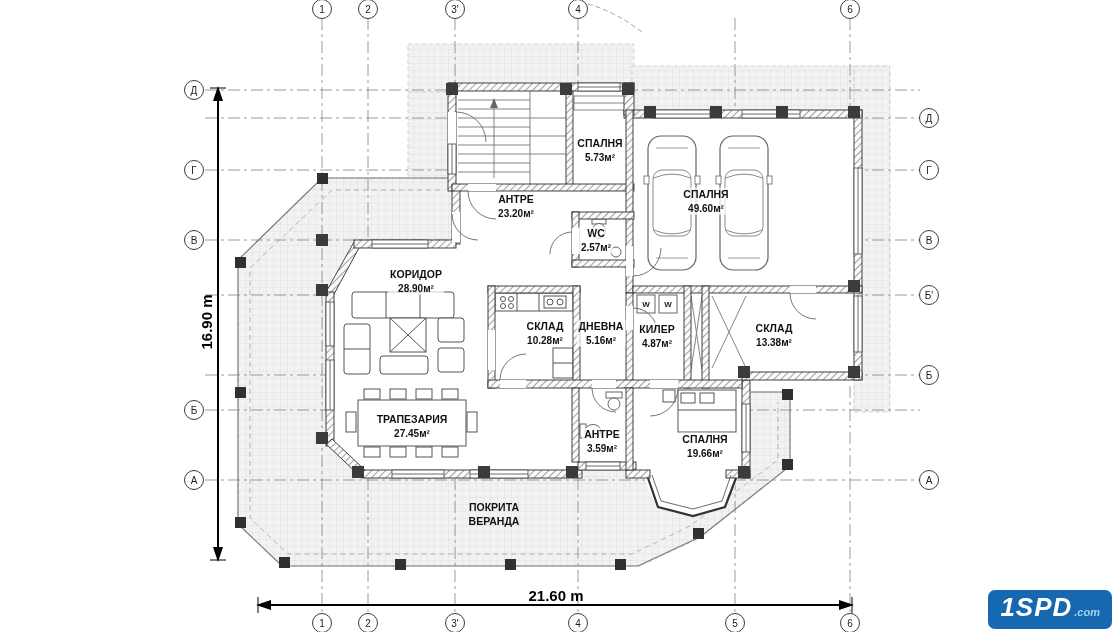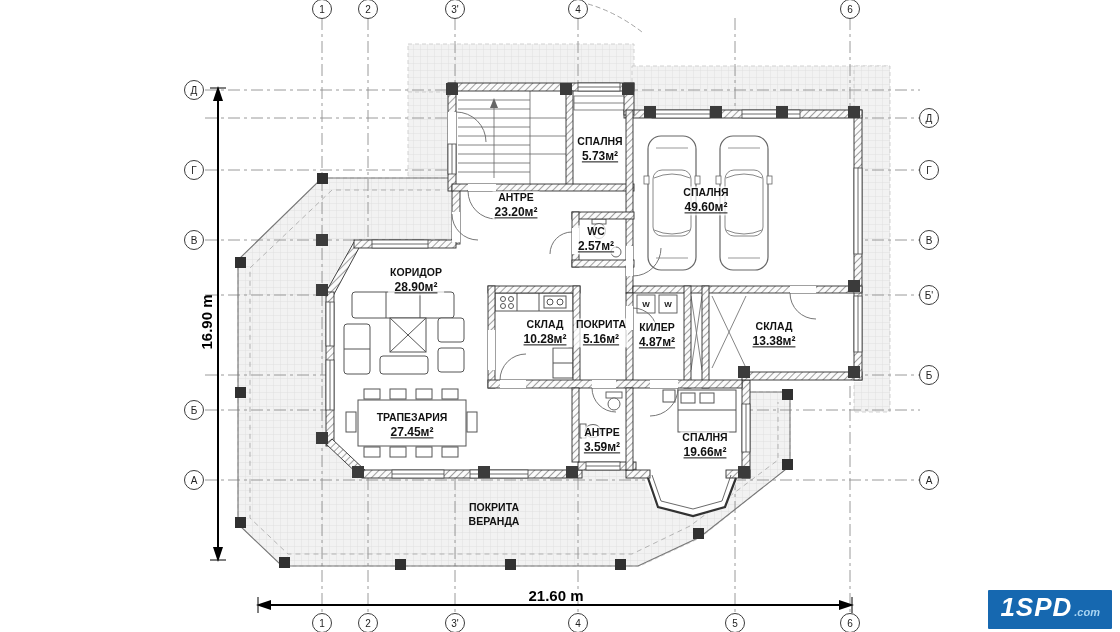--- a/index.html
+++ b/index.html
@@ -2,29 +2,29 @@
 <html><head>
 <meta charset="utf-8">
 <style>
   html,body{margin:0;padding:0;background:#ffffff;}
   .canvas{position:relative;width:1120px;height:632px;overflow:hidden;background:#fff;
           font-family:"Liberation Sans", sans-serif;}
   svg{position:absolute;left:0;top:0;}
   .room-label{position:absolute;transform:translate(-50%,-50%);text-align:center;
       font-size:10.5px;font-weight:bold;color:#111;line-height:1.3;white-space:nowrap;
       background:rgba(255,255,255,0.72);padding:0 2px;z-index:5;}
-  .room-label .area{display:block;font-size:12px;font-weight:bold;text-decoration:underline;}
+  .room-label .area{display:block;font-size:10px;font-weight:bold;}
   .room-label.wrap{white-space:normal;width:72px;background:transparent;}
   .axis-circle{position:absolute;width:18px;height:18px;border:1px solid #3c3c3c;border-radius:50%;
       background:#fff;font-size:10px;color:#222;display:flex;align-items:center;justify-content:center;
       transform:translate(-50%,-50%);z-index:6;}
   .dim-label{position:absolute;font-weight:bold;font-size:15px;color:#000;z-index:6;
       transform:translate(-50%,-50%);white-space:nowrap;}
   .dim-label.vert{transform:translate(-50%,-50%) rotate(-90deg);}
-  .logo{position:absolute;right:8px;bottom:3px;background:#1668b0;border-radius:1px;
+  .logo{position:absolute;right:8px;bottom:3px;background:#1668b0;border-radius:7px;
       padding:2px 12px 6px 12px;display:flex;align-items:baseline;z-index:7;}
   .logo-main{color:#ffffff;font-size:26px;font-weight:bold;font-style:italic;letter-spacing:1px;}
   .logo-suffix{color:#a8d4f2;font-size:11px;font-weight:bold;font-style:italic;margin-left:2px;}
   text.appliance{font:bold 8px "Liberation Sans", sans-serif;fill:#222;text-anchor:middle;}
 </style>
 </head>
 <body>
 
 <div class="canvas">
 
@@ -364,21 +364,21 @@
     <line x1="852" y1="597" x2="852" y2="613" stroke-width="1"></line>
   </g>
 </svg>
 
 <div class="room-label" style="left:600px;top:150px"><span>СПАЛНЯ</span><span class="area">5.73м²</span></div>
 <div class="room-label" style="left:516px;top:206px"><span>АНТРЕ</span><span class="area">23.20м²</span></div>
 <div class="room-label" style="left:706px;top:201px"><span>СПАЛНЯ</span><span class="area">49.60м²</span></div>
 <div class="room-label" style="left:596px;top:240px"><span>WC</span><span class="area">2.57м²</span></div>
 <div class="room-label" style="left:416px;top:281px"><span>КОРИДОР</span><span class="area">28.90м²</span></div>
 <div class="room-label" style="left:545px;top:333px"><span>СКЛАД</span><span class="area">10.28м²</span></div>
-<div class="room-label" style="left:601px;top:333px"><span>ПОКРИТА</span><span class="area">5.16м²</span></div>
+<div class="room-label" style="left:601px;top:333px"><span>ДНЕВНА</span><span class="area">5.16м²</span></div>
 <div class="room-label" style="left:657px;top:336px"><span>КИЛЕР</span><span class="area">4.87м²</span></div>
 <div class="room-label" style="left:774px;top:335px"><span>СКЛАД</span><span class="area">13.38м²</span></div>
 <div class="room-label" style="left:412px;top:426px"><span>ТРАПЕЗАРИЯ</span><span class="area">27.45м²</span></div>
 <div class="room-label" style="left:602px;top:441px"><span>АНТРЕ</span><span class="area">3.59м²</span></div>
 <div class="room-label" style="left:705px;top:446px"><span>СПАЛНЯ</span><span class="area">19.66м²</span></div>
 <div class="room-label wrap" style="left:494px;top:515px"><span>ПОКРИТА ВЕРАНДА</span></div>
 
 <div class="axis-circle" style="left:322px;top:9px">1</div>
 <div class="axis-circle" style="left:368px;top:9px">2</div>
 <div class="axis-circle" style="left:455px;top:9px">3'</div>

